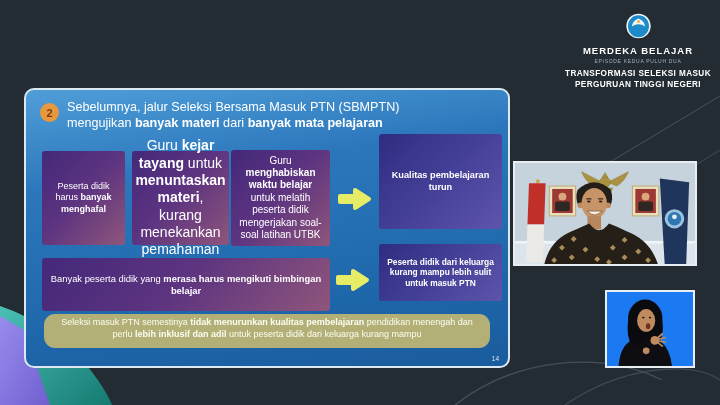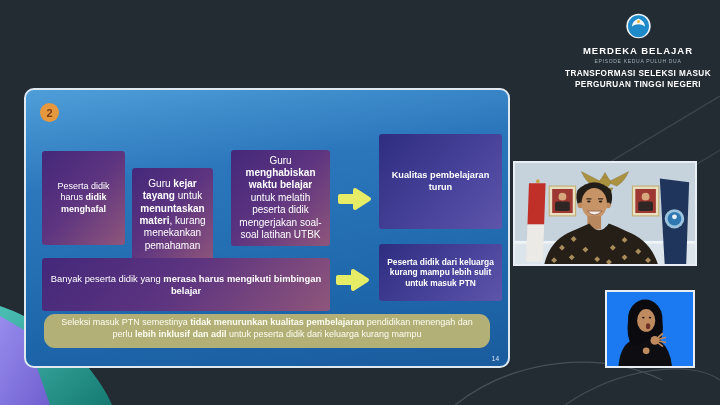--- a/index.html
+++ b/index.html
@@ -27,21 +27,21 @@
   .badge{position:absolute;left:14px;top:13px;width:19px;height:19px;border-radius:50%;
     background:var(--badge-orange);color:#7c3c16;font-weight:bold;font-size:11px;
     display:flex;align-items:center;justify-content:center}
   .heading{position:absolute;left:41px;top:9px;width:432px;color:#fff;font-size:12.6px;line-height:1.28}
   .b{font-weight:bold}
   .card{position:absolute;color:#fff;display:flex;align-items:center;justify-content:center;
     text-align:center;padding:6px;border-radius:3px;line-height:1.24}
   .card-purple{background:linear-gradient(133deg,#44287a 0%,#5d3480 48%,#8f567b 100%)}
   .card-indigo{background:linear-gradient(133deg,#2e2d80 0%,#4a449c 60%,#5e55ab 100%)}
   .c1{left:16px;top:61px;width:83px;height:94px;font-size:9px}
-  .c2{left:106px;top:78px;width:81px;height:94px;font-size:10px}
+  .c2{left:106px;top:61px;width:97px;height:94px;font-size:14px}
   .c3{left:205px;top:60px;width:99px;height:96px;font-size:10px}
   .c4{left:353px;top:44px;width:123px;height:95px;font-size:9.2px;font-weight:bold}
   .c5{left:16px;top:168px;width:288px;height:53px;font-size:9.4px}
   .c6{left:353px;top:154px;width:123px;height:57px;font-size:8.4px;font-weight:bold}
   .arrow{position:absolute;width:37px;height:30px}
   .a1{left:310px;top:94px}
   .a2{left:308px;top:175px}
   .banner{position:absolute;left:18px;top:224px;width:446px;height:34px;border-radius:11px;
     background:var(--banner-khaki);color:#fdfdf2;font-size:9px;line-height:1.32;
     display:flex;justify-content:center;text-align:center;padding:3px 13px}
@@ -88,23 +88,27 @@
     <div class="program">MERDEKA BELAJAR</div>
     <div class="episode">EPISODE KEDUA PULUH DUA</div>
     <div class="etitle">
       <div>TRANSFORMASI SELEKSI MASUK</div>
       <div>PERGURUAN TINGGI NEGERI</div>
     </div>
   </div>
 
   <section class="slide">
     <div class="badge">2</div>
+    <div class="heading">
+      <span>Sebelumnya, jalur Seleksi Bersama Masuk PTN (SBMPTN)</span><br>
+      <span><span>mengujikan </span><span class="b">banyak materi</span><span> dari </span><span class="b">banyak mata pelajaran</span></span>
+    </div>
 
     <div class="card card-purple c1">
-      <div><span>Peserta didik harus </span><span class="b">didik menghafal</span></div>
+      <div><span>Peserta didik harus </span><span class="b">banyak menghafal</span></div>
     </div>
     <div class="card card-purple c2">
       <div><span>Guru </span><span class="b">kejar tayang</span><span> untuk </span><span class="b">menuntaskan materi</span><span>, kurang menekankan pemahaman</span></div>
     </div>
     <div class="card card-purple c3">
       <div><span>Guru </span><span class="b">menghabiskan waktu belajar</span><span> untuk melatih peserta didik mengerjakan soal-soal latihan UTBK</span></div>
     </div>
 
     <svg class="arrow a1" viewBox="0 0 37 30">
       <path d="M4 12 h15 v-6 l14 9 -14 9 v-6 h-15 z" fill="var(--arrow-yellow)" stroke="var(--arrow-yellow)" stroke-width="4" stroke-linejoin="round"></path>

